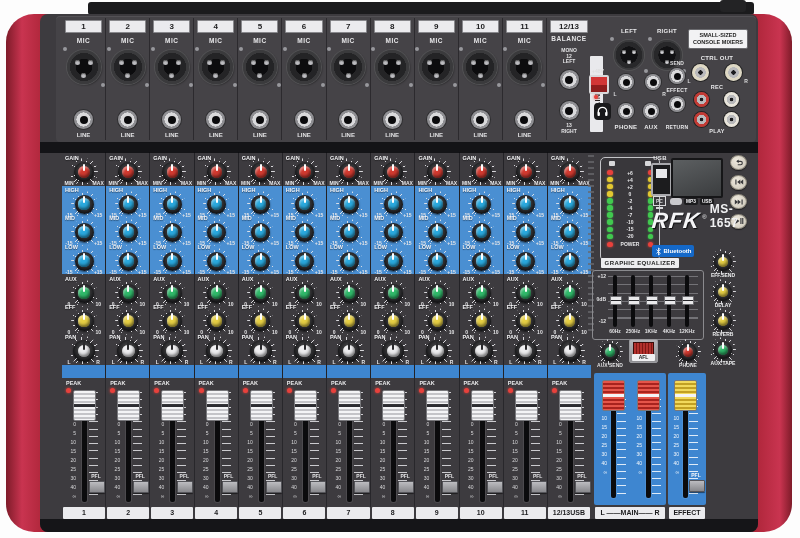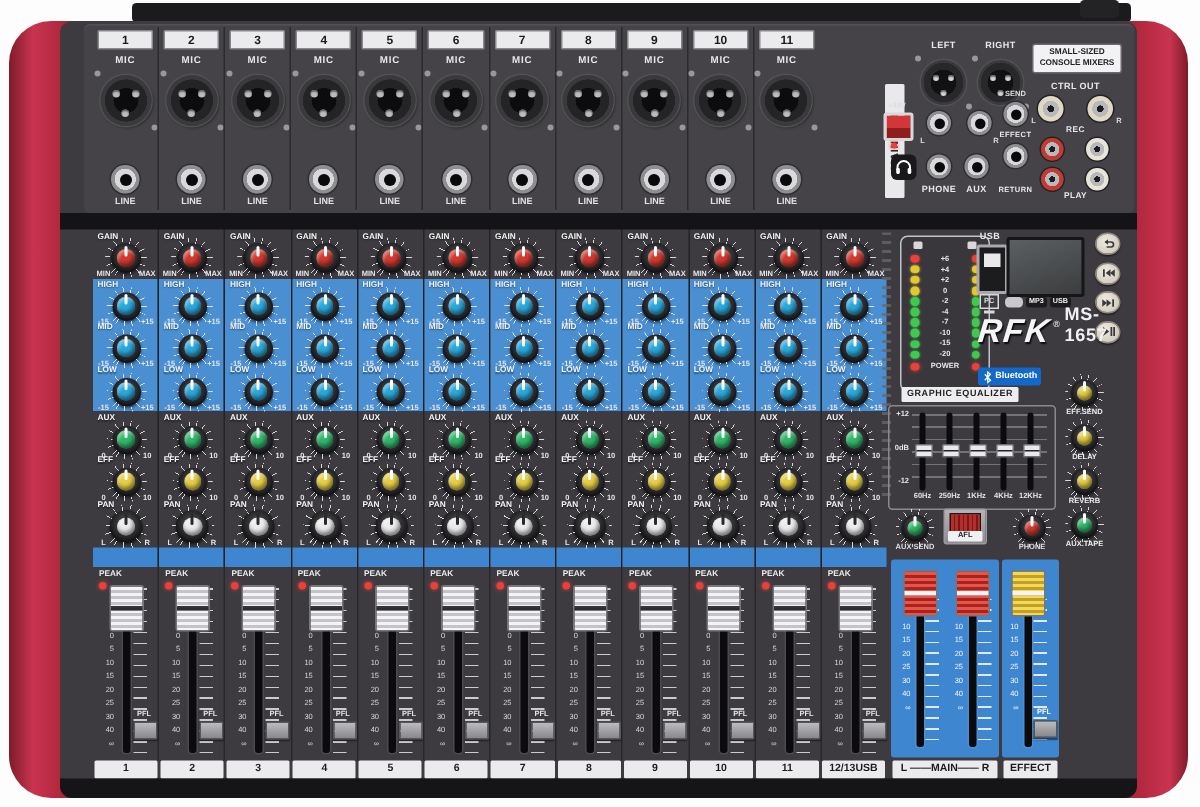--- a/index.html
+++ b/index.html
@@ -326,20 +326,39 @@
           <i></i>
           <i></i>
         </div>
         <div class="ljack">
           <i></i>
         </div>
         <div class="linelbl">LINE</div>
       </div>
     </div>
 
+  <div id="stereo-col">
+    <div class="numbar">12/13</div>
+    <div class="miclbl" style="top:17px">BALANCE</div>
+    <div class="stxt" style="top:30px">
+      <span>MONO</span>
+        <span>12</span>
+        <span>LEFT</span>
+    </div>
+    <div class="ljack" style="top:52px">
+        <i></i>
+      </div>
+    <div class="ljack" style="top:83px">
+        <i></i>
+      </div>
+    <div class="stxt" style="top:105px">
+      <span>13</span>
+        <span>RIGHT</span>
+    </div>
+  </div>
 
   <div id="mainout">
     <div class="vlabel">
         <span>MAIN OUT</span>
       </div>
     <div class="wlbl" style="left:28px;top:10px;width:30px">LEFT</div>
     <div class="wlbl" style="left:66px;top:10px;width:30px">RIGHT</div>
     <div class="xlrm" style="left:28px;top:22px">
         <i></i>
         <i></i>

